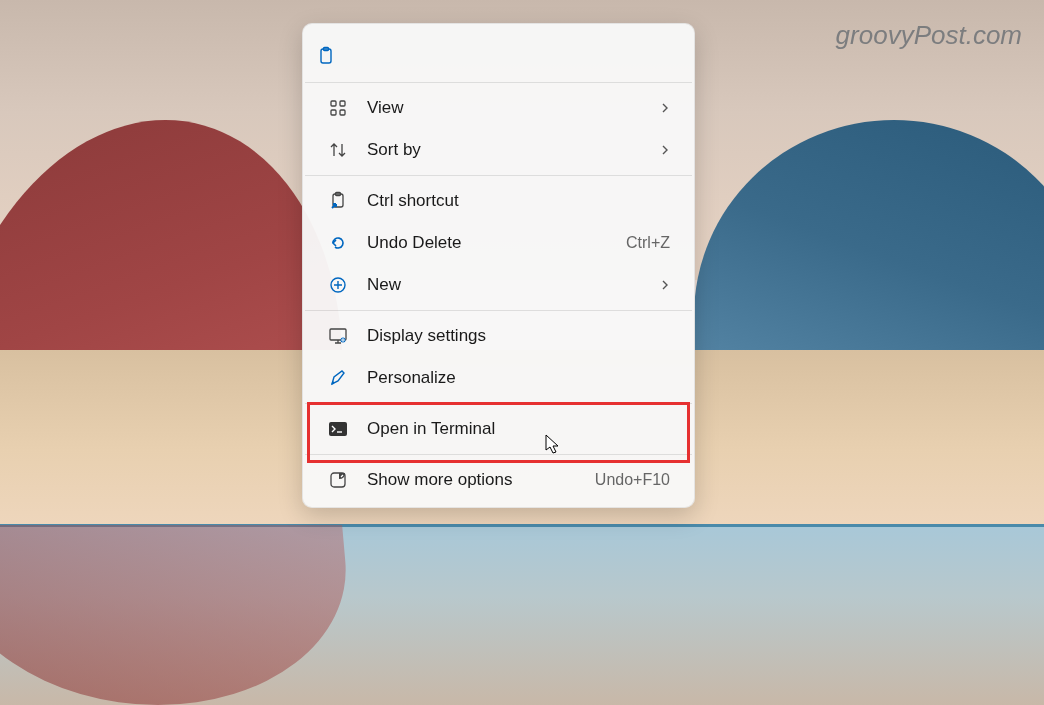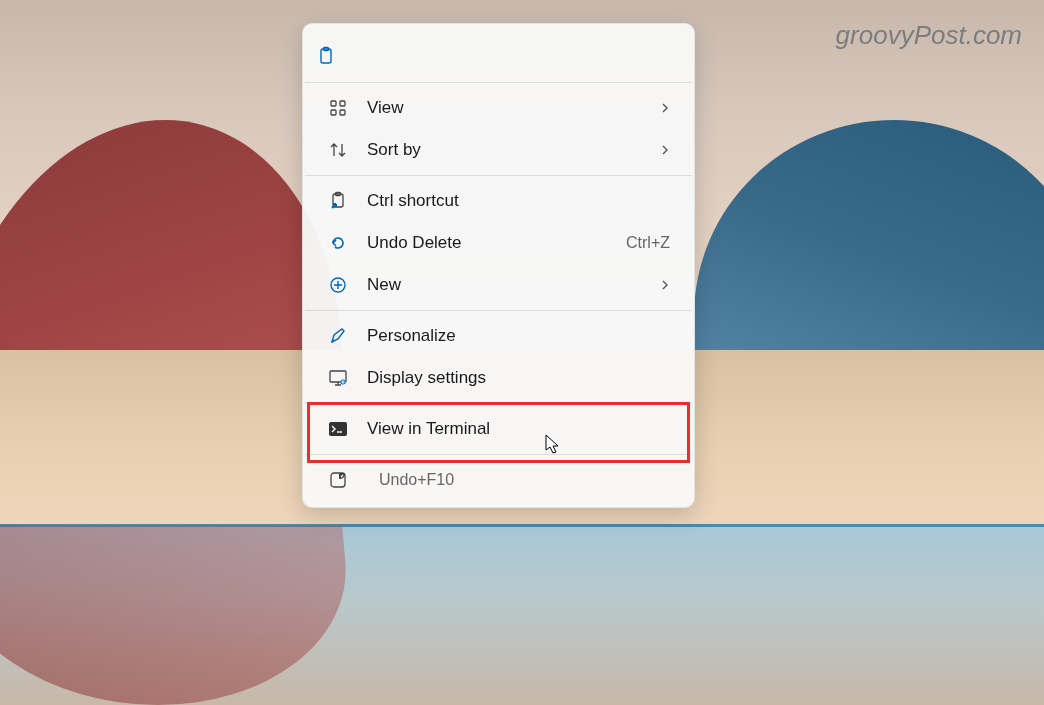--- a/index.html
+++ b/index.html
@@ -279,64 +279,65 @@
       <svg width="10" height="10" viewBox="0 0 10 10" fill="none" stroke="#555" stroke-width="1.4">
           <path d="M3 1 L7 5 L3 9"></path>
         </svg>
     </span>
   </div>
 
   <div class="separator"></div>
 
   <div class="menu-item">
     <span class="menu-icon">
-      <svg width="18" height="18" viewBox="0 0 18 18" fill="none" stroke="#0067c0" stroke-width="1.4">
-        <path d="M3 15 L5 8 L13 2 L15 4 L9 12 Z"></path>
-        <path d="M3 15 L5 13" stroke-width="2"></path>
-      </svg>
-    </span>
-    <span class="menu-label">Personalize</span>
-  </div>
-
-  <div class="menu-item">
-    <span class="menu-icon">
       <svg width="20" height="18" viewBox="0 0 20 18" fill="none" stroke="#444" stroke-width="1.3">
         <rect x="2" y="2" width="16" height="11" rx="1"></rect>
         <path d="M7 16 L13 16 M10 13 L10 16"></path>
         <circle cx="15" cy="13" r="2.5" fill="#0067c0" stroke="none"></circle>
         <path d="M15 11 L15 15 M13 13 L17 13" stroke="#fff" stroke-width="0.9"></path>
       </svg>
     </span>
     <span class="menu-label">Display settings</span>
   </div>
 
+  <div class="menu-item">
+    <span class="menu-icon">
+      <svg width="18" height="18" viewBox="0 0 18 18" fill="none" stroke="#0067c0" stroke-width="1.4">
+        <path d="M3 15 L5 8 L13 2 L15 4 L9 12 Z"></path>
+        <path d="M3 15 L5 13" stroke-width="2"></path>
+      </svg>
+    </span>
+    <span class="menu-label">Personalize</span>
+  </div>
+
 
   <div class="separator"></div>
 
   <div class="menu-item">
     <span class="menu-icon">
       <svg width="20" height="16" viewBox="0 0 20 16">
         <rect x="1" y="1" width="18" height="14" rx="2" fill="#333"></rect>
         <path d="M4 5 L7 8 L4 11" stroke="#fff" stroke-width="1.4" fill="none"></path>
         <path d="M9 11 L14 11" stroke="#fff" stroke-width="1.4"></path>
       </svg>
     </span>
-    <span class="menu-label">View in Terminal</span>
+    <span class="menu-label">Open in Terminal</span>
   </div>
 
   <div class="separator"></div>
 
   <div class="menu-item">
     <span class="menu-icon">
       <svg width="18" height="18" viewBox="0 0 18 18" fill="none" stroke="#444" stroke-width="1.3">
         <rect x="2" y="2" width="14" height="14" rx="3"></rect>
         <path d="M10 2 L16 2 Q16 8 10 8 Z" fill="#444" stroke="none"></path>
         <path d="M12 6 L14 4" stroke="#fff" stroke-width="1.2"></path>
       </svg>
     </span>
+    <span class="menu-label">Show more options</span>
     <span class="menu-shortcut">Undo+F10</span>
   </div>
 
 </div>
 
 <div class="highlight-box"></div>
 
 <div class="cursor">
   <svg width="18" height="22" viewBox="0 0 18 22">
     <path d="M1 1 L1 16 L5 13 L8 19 L11 18 L8 12 L13 12 Z" fill="#fff" stroke="#000" stroke-width="1"></path>

